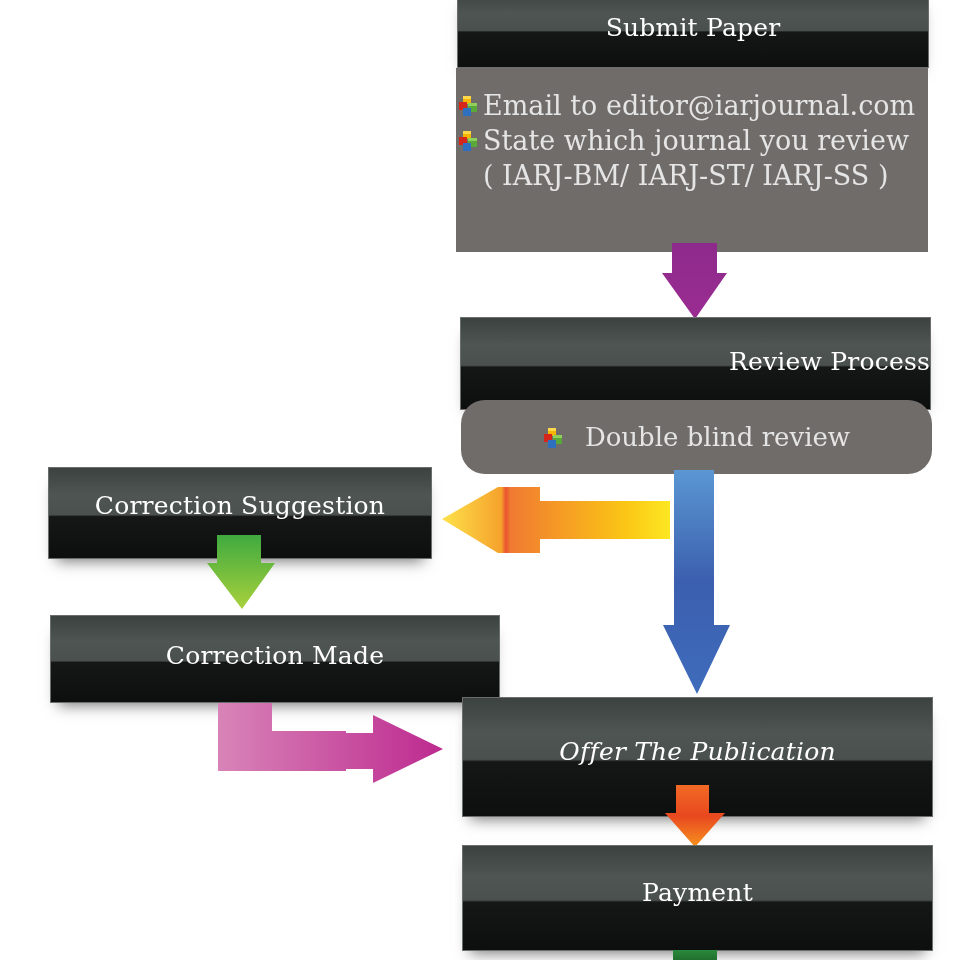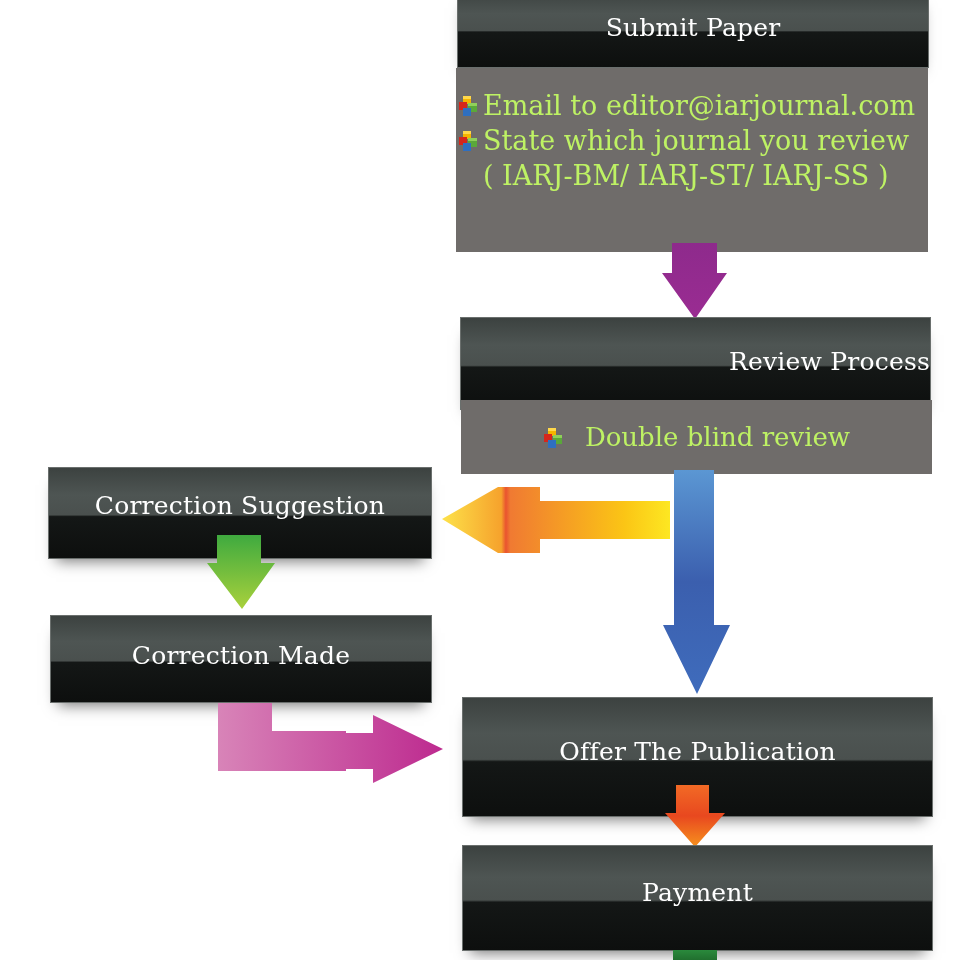--- a/index.html
+++ b/index.html
@@ -3,21 +3,21 @@
 <meta charset="utf-8">
 <style>
   html, body { margin:0; padding:0; }
   body { width:960px; height:960px; background:#ffffff; position:relative; overflow:hidden;
          font-family: "DejaVu Serif", "Liberation Serif", serif; }
   .box { position:absolute; color:#fff; display:flex; align-items:center; justify-content:center;
          background: linear-gradient(180deg, #3c4240 0%, #4e5553 30%, #4a504e 52%, #141716 54%, #0d0f0e 100%);
          border:1px solid #6a6f6d; box-sizing:border-box;
          box-shadow: 0 10px 14px -8px rgba(0,0,0,0.55); }
   .box span { font-size:25px; letter-spacing:0.2px; position:relative; top:-2px; }
-  .panel { position:absolute; background:#6f6c6a; color:#bef264; box-sizing:border-box; }
+  .panel { position:absolute; background:#6f6c6a; color:#e5e5e5; box-sizing:border-box; }
   .bullet { display:flex; align-items:flex-start; font-size:27px; line-height:35px; }
   .icon { width:22px; height:22px; margin-top:7px; margin-right:3px; flex:0 0 22px; }
   svg.arrow { position:absolute; overflow:visible; }
 </style>
 </head>
 <body>
 
 <svg width="0" height="0" style="position:absolute">
   <defs>
     <g id="cubes">
@@ -86,21 +86,21 @@
   </div>
 </div>
 
 <svg class="arrow" style="left:660px;top:243px;" width="70" height="80">
   <path d="M12,0 H57 V30 H67 L35,76 L2,30 H12 Z" fill="url(#gPurple)"></path>
 </svg>
 
 <div class="box" style="left:460px;top:317px;width:471px;height:93px;justify-content:flex-end;">
   <span>Review Process</span>
 </div>
-<div class="panel" style="left:461px;top:400px;width:471px;height:74px;display:flex;align-items:center;justify-content:center;">
+<div class="panel" style="left:461px;top:400px;width:471px;height:74px;display:flex;align-items:center;justify-content:center;border-radius:24px;">
   <div class="bullet">
     <svg class="icon" viewBox="0 0 22 22" style="margin-right:20px;">
         <use href="#cubes"></use>
       </svg>
     <span style="font-size:26px;">Double blind review</span>
   </div>
 </div>
 
 <svg class="arrow" style="left:660px;top:470px;" width="80" height="226">
   <path d="M14,0 H54 V155 H70 L37,224 L3,155 H14 Z" fill="url(#gBlue)"></path>
@@ -111,29 +111,29 @@
 </svg>
 
 <div class="box" style="left:48px;top:467px;width:384px;height:92px;">
   <span style="top:-8px;">Correction Suggestion</span>
 </div>
 
 <svg class="arrow" style="left:205px;top:535px;" width="72" height="78">
   <path d="M12,0 H56 V28 H70 L37,74 L2,28 H12 Z" fill="url(#gGreen)"></path>
 </svg>
 
-<div class="box" style="left:50px;top:615px;width:382px;height:88px;">
+<div class="box" style="left:50px;top:615px;width:450px;height:88px;">
   <span style="top:-4px;">Correction Made</span>
 </div>
 
 <svg class="arrow" style="left:218px;top:703px;" width="230" height="80">
   <path d="M0,0 H54 V28 H128 V30 H155 V12 L225,46 L155,80 V66 H128 V68 H0 Z" fill="url(#gPink)"></path>
 </svg>
 
-<div class="box" style="left:462px;top:697px;width:471px;height:120px;">
+<div class="box" style="left:462px;top:697px;width:471px;height:120px;font-style:italic;">
   <span style="top:-6px;">Offer The Publication</span>
 </div>
 
 <svg class="arrow" style="left:663px;top:785px;" width="70" height="66">
   <path d="M13,0 H46 V28 H62 L32,62 L2,28 H13 Z" fill="url(#gOrange)"></path>
 </svg>
 
 <div class="box" style="left:462px;top:845px;width:471px;height:106px;">
   <span style="top:-6px;">Payment</span>
 </div>

